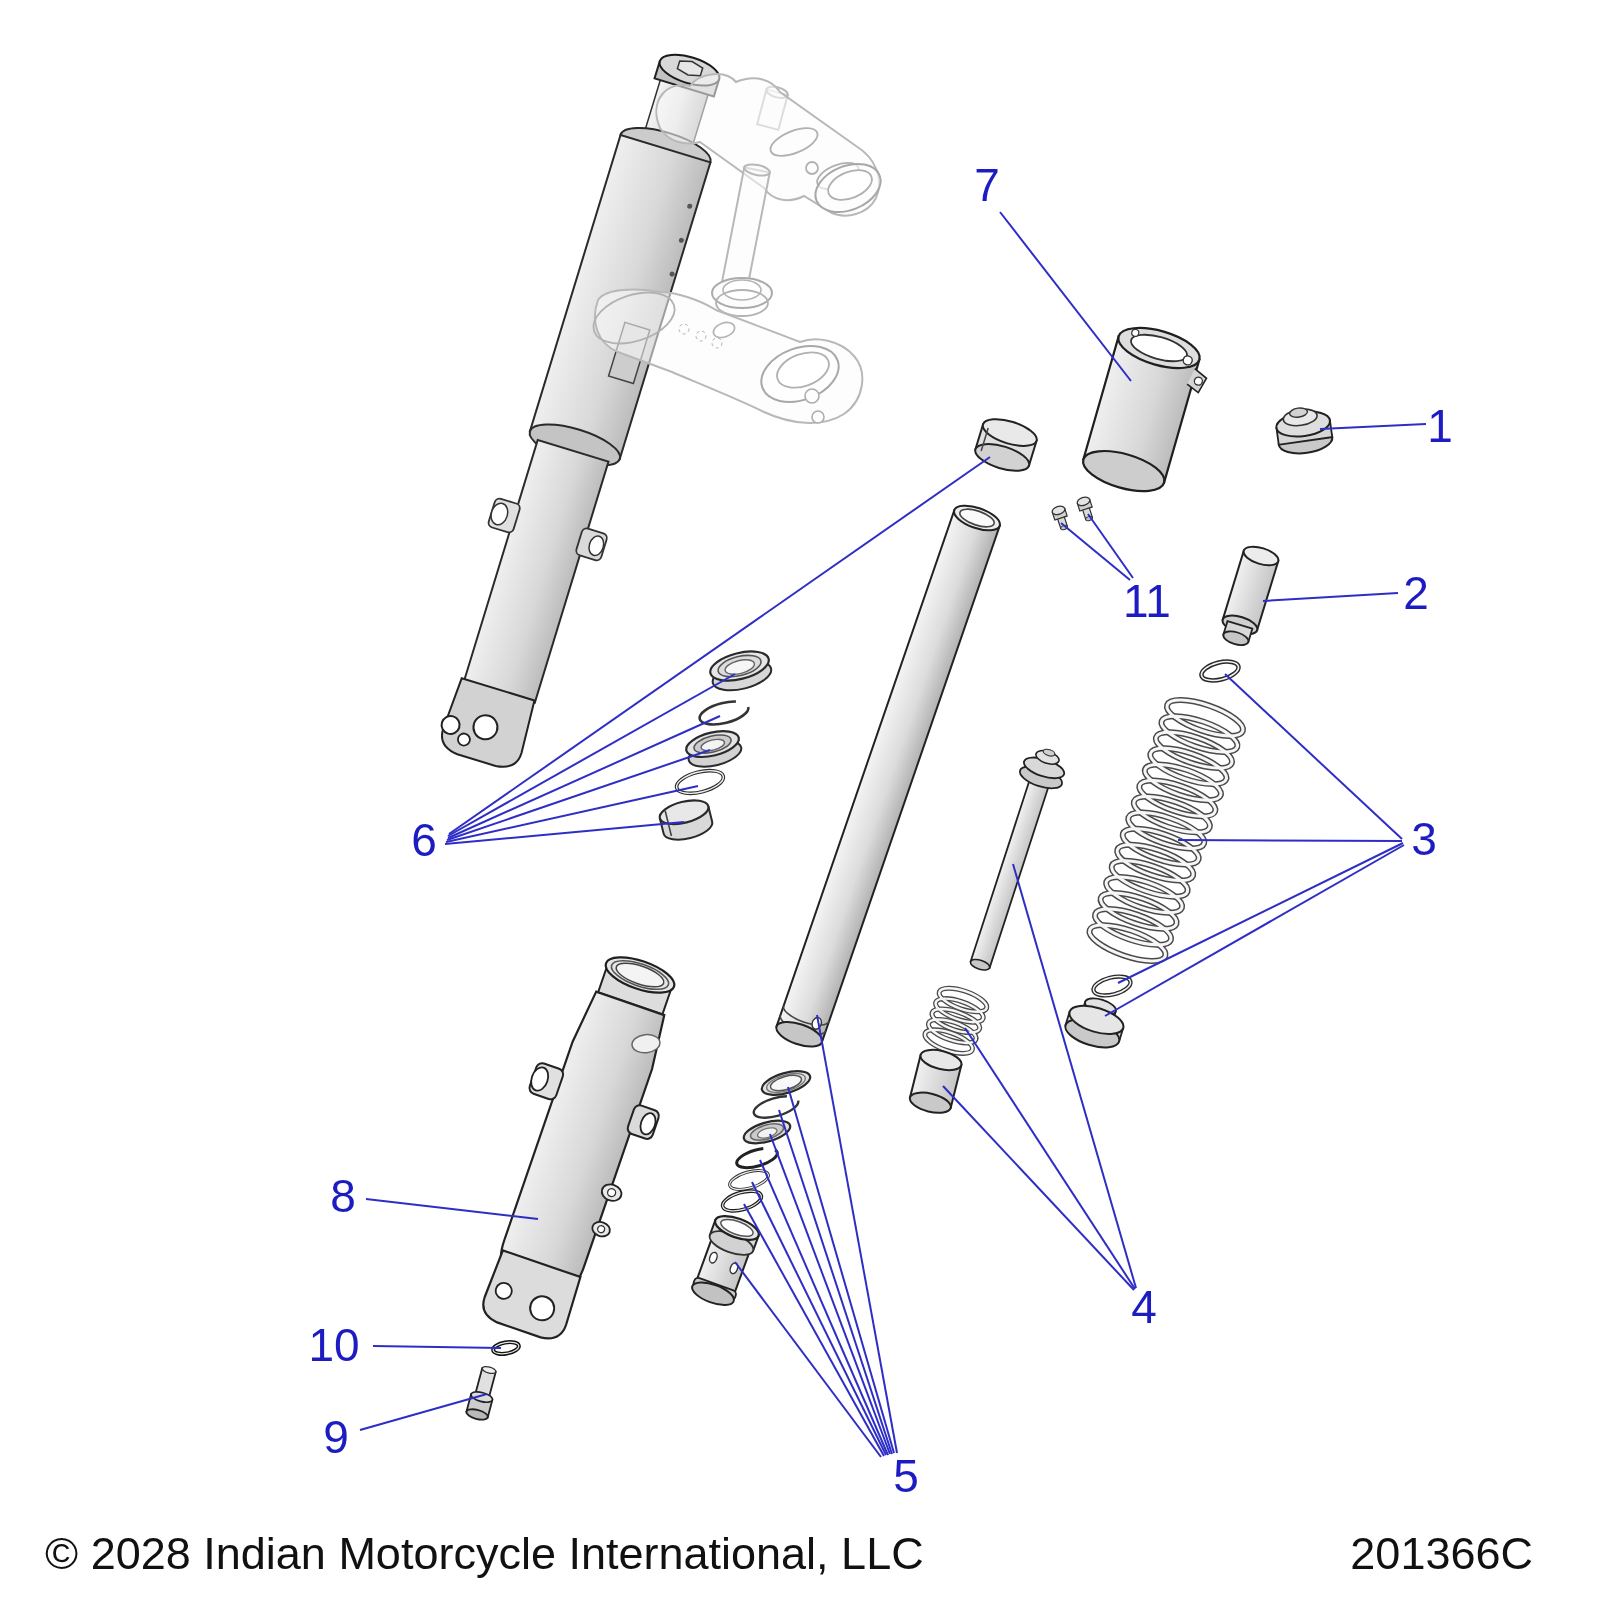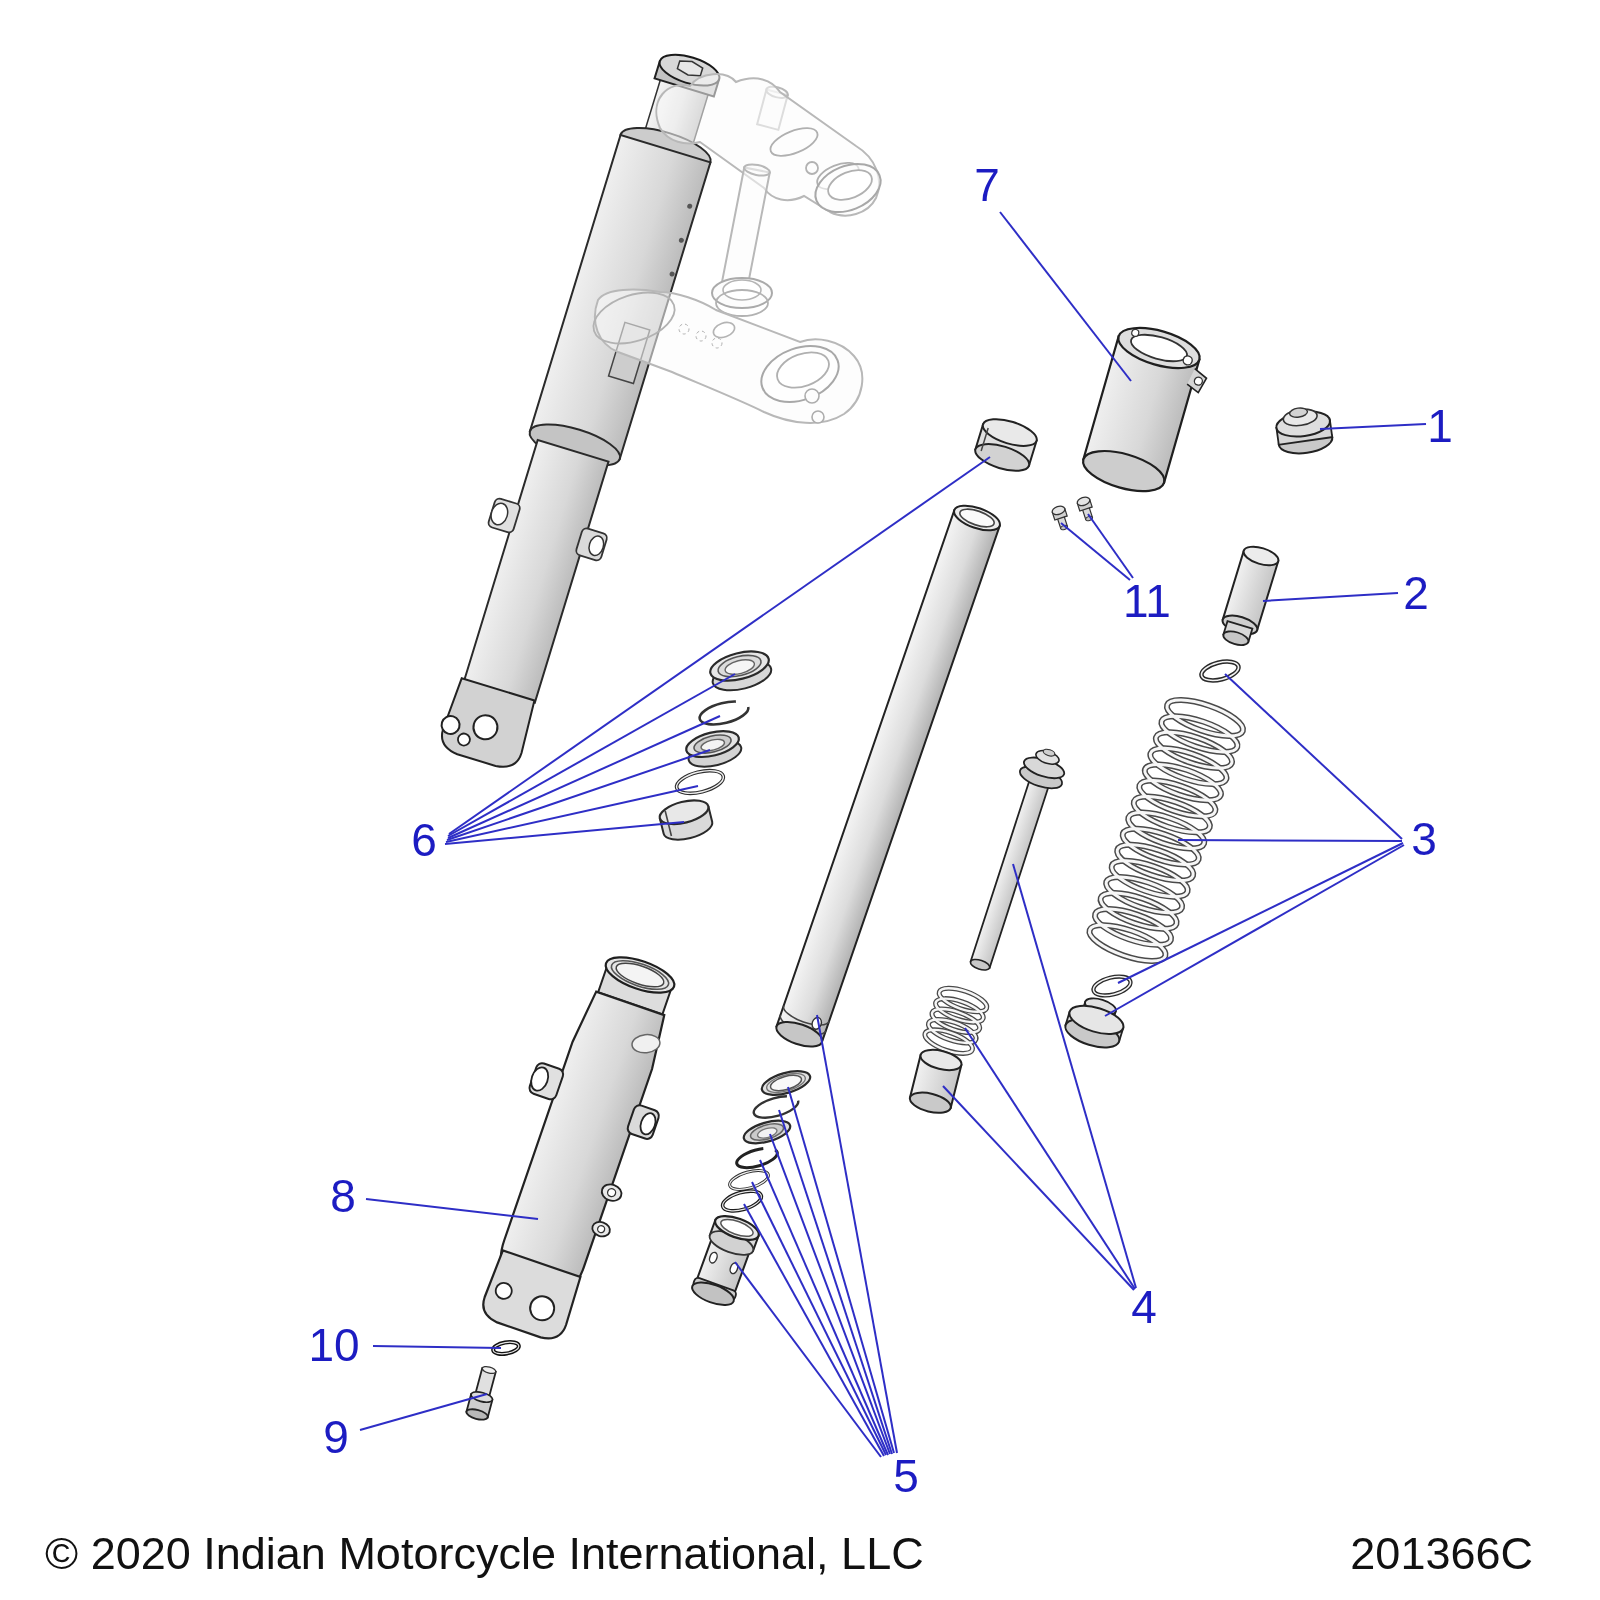--- a/index.html
+++ b/index.html
@@ -343,15 +343,15 @@
       <text x="424" y="856" fill="#1c1cc2" font-size="46">6</text>
       <text x="987" y="201" fill="#1c1cc2" font-size="46">7</text>
       <text x="343" y="1212" fill="#1c1cc2" font-size="46">8</text>
       <text x="336" y="1453" fill="#1c1cc2" font-size="46">9</text>
       <text x="334" y="1361" fill="#1c1cc2" font-size="46">10</text>
       <text x="1147" y="617" fill="#1c1cc2" font-size="46">11</text>
     </g>
 </svg>
 
 <div class="footer" style="color: rgb(17, 17, 17);">
-  <span>© 2020 Indian Motorcycle International, LLC</span>
+  <span>© 2028 Indian Motorcycle International, LLC</span>
   <span>201366C</span>
 </div>
 
 </body></html>

